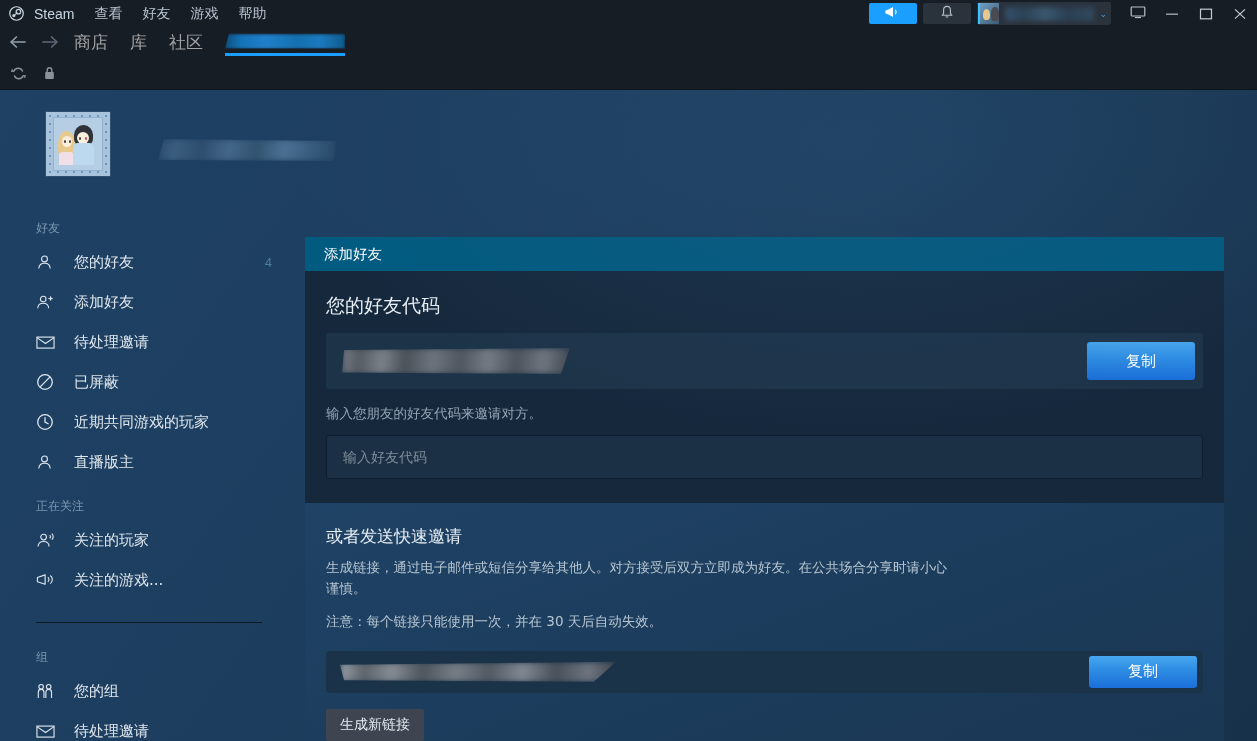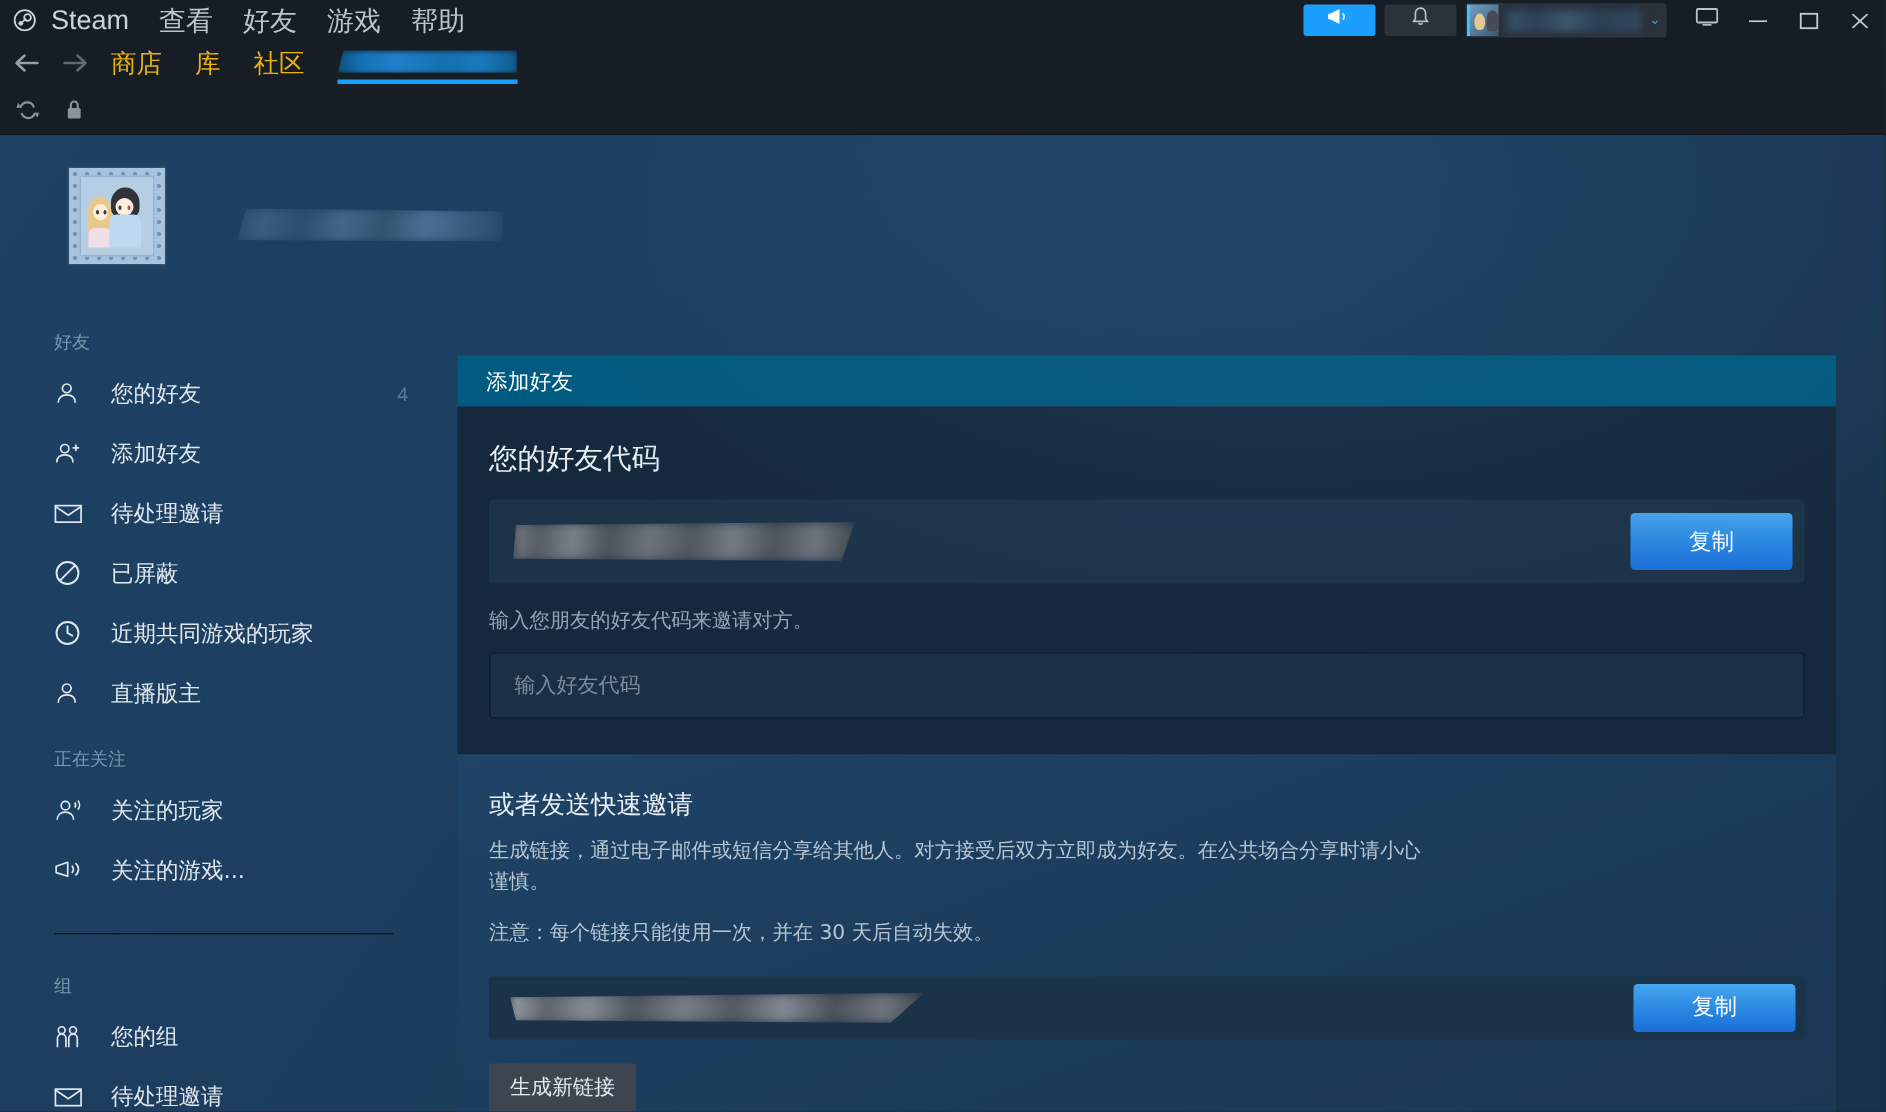--- a/index.html
+++ b/index.html
@@ -13,21 +13,21 @@
 
   
   .titlebar {
     position: absolute; top: 0; left: 0; width: 1257px; height: 27px;
     background: #171d25;
     display: flex; align-items: center;
   }
   .tb-logo { margin-left: 9px; display: flex; align-items: center; }
   .menu-list { display: flex; align-items: center; gap: 0px; margin-left: 4px; }
   .menu-item {
-    color: #b8c4d0; font-size: 18px; padding: 4px 10px;
+    color: #b8c4d0; font-size: 14px; padding: 4px 10px;
     cursor: default; white-space: nowrap;
   }
   .menu-item.first { color: #c7d5e0; padding-left: 6px; }
 
   .tb-right {
     position: absolute; right: 0; top: 0; height: 27px;
     display: flex; align-items: center;
   }
   .tb-btn-blue {
     width: 48px; height: 21px; background: #1a9fff;
@@ -75,21 +75,21 @@
 
   
   .navbar {
     position: absolute; top: 27px; left: 0; width: 1257px; height: 30px;
     background: #171d25; display: flex; align-items: center;
   }
   .nav-arrows { display: flex; align-items: center; margin-left: 8px; gap: 12px; }
   .nav-arrow { cursor: pointer; display: flex; }
   .nav-links { display: flex; align-items: baseline; margin-left: 14px; gap: 22px; }
   .nav-link {
-    color: #eab308; font-size: 17px; cursor: pointer;
+    color: #a3a3a3; font-size: 17px; cursor: pointer;
     font-family: "DejaVu Sans", "Liberation Sans", sans-serif;
   }
   .nav-profile-tab {
     margin-left: 22px; width: 120px; height: 17px; position: relative;
   }
   .nav-profile-blur {
     width: 120px; height: 15px;
     background: linear-gradient(90deg,#0d4f7a 0%,#1473b8 14%,#1f7fc9 34%,#1470ae 60%,#1a79bd 80%,#0f5a8c 100%);
     filter: blur(1.6px);
     clip-path: polygon(4px 0, 100% 0, 100% 100%, 0 100%);

